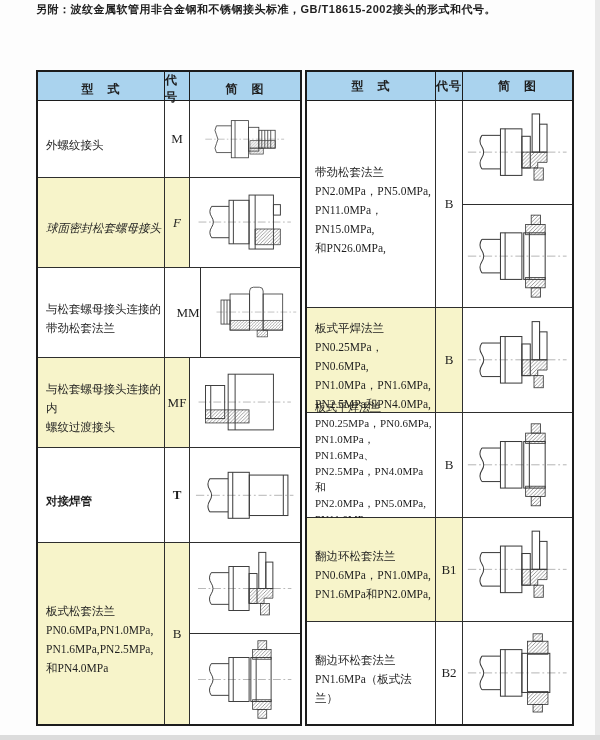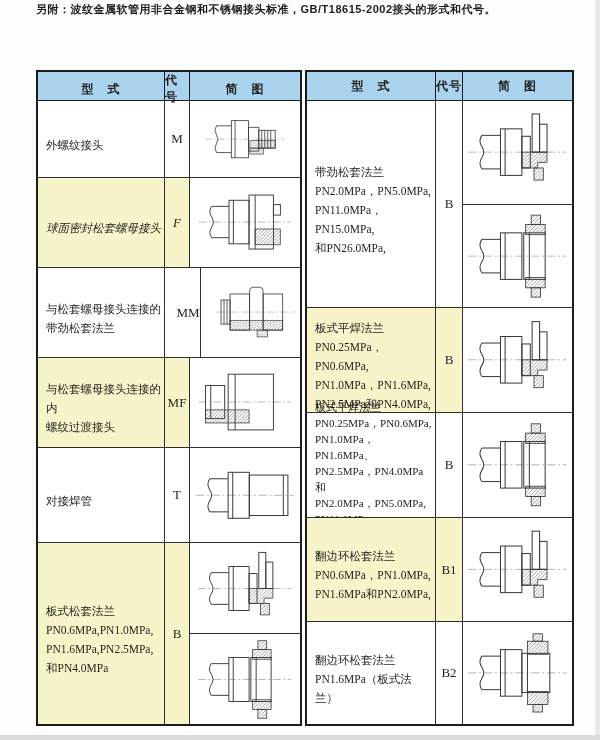--- a/index.html
+++ b/index.html
@@ -151,21 +151,21 @@
                   <line class="cl" x1="2" y1="46" x2="108" y2="46"></line>
                   <rect class="ln" x="10" y="27" width="22" height="38"></rect>
                   <line class="ln" x1="16" y1="27" x2="16" y2="65"></line>
                   <rect class="ln" x="36" y="14" width="52" height="64"></rect>
                   <line class="ln" x1="44" y1="14" x2="44" y2="78"></line>
                   <rect class="ht" fill="url(#hatch4)" x="10" y="55" width="50" height="15"></rect>
                 </svg>
               </div>
             </div>
           </div>
-          <div class="row" style="height: 95px;">
+          <div class="row" style="height: 95px; font-weight: bold;">
             <div class="cell type-cell">
               <div>对接焊管</div>
             </div>
             <div class="cell code-cell">T</div>
             <div class="cell diag-cell">
               <div class="subdiag">
                 <svg viewBox="0 0 110 92" preserveAspectRatio="xMidYMid meet">
                   <defs>
                     <pattern id="hatch5" patternUnits="userSpaceOnUse" width="4" height="4">
                       <path d="M0,4 L4,0" stroke="#4a4a4a" stroke-width="0.6"></path>

